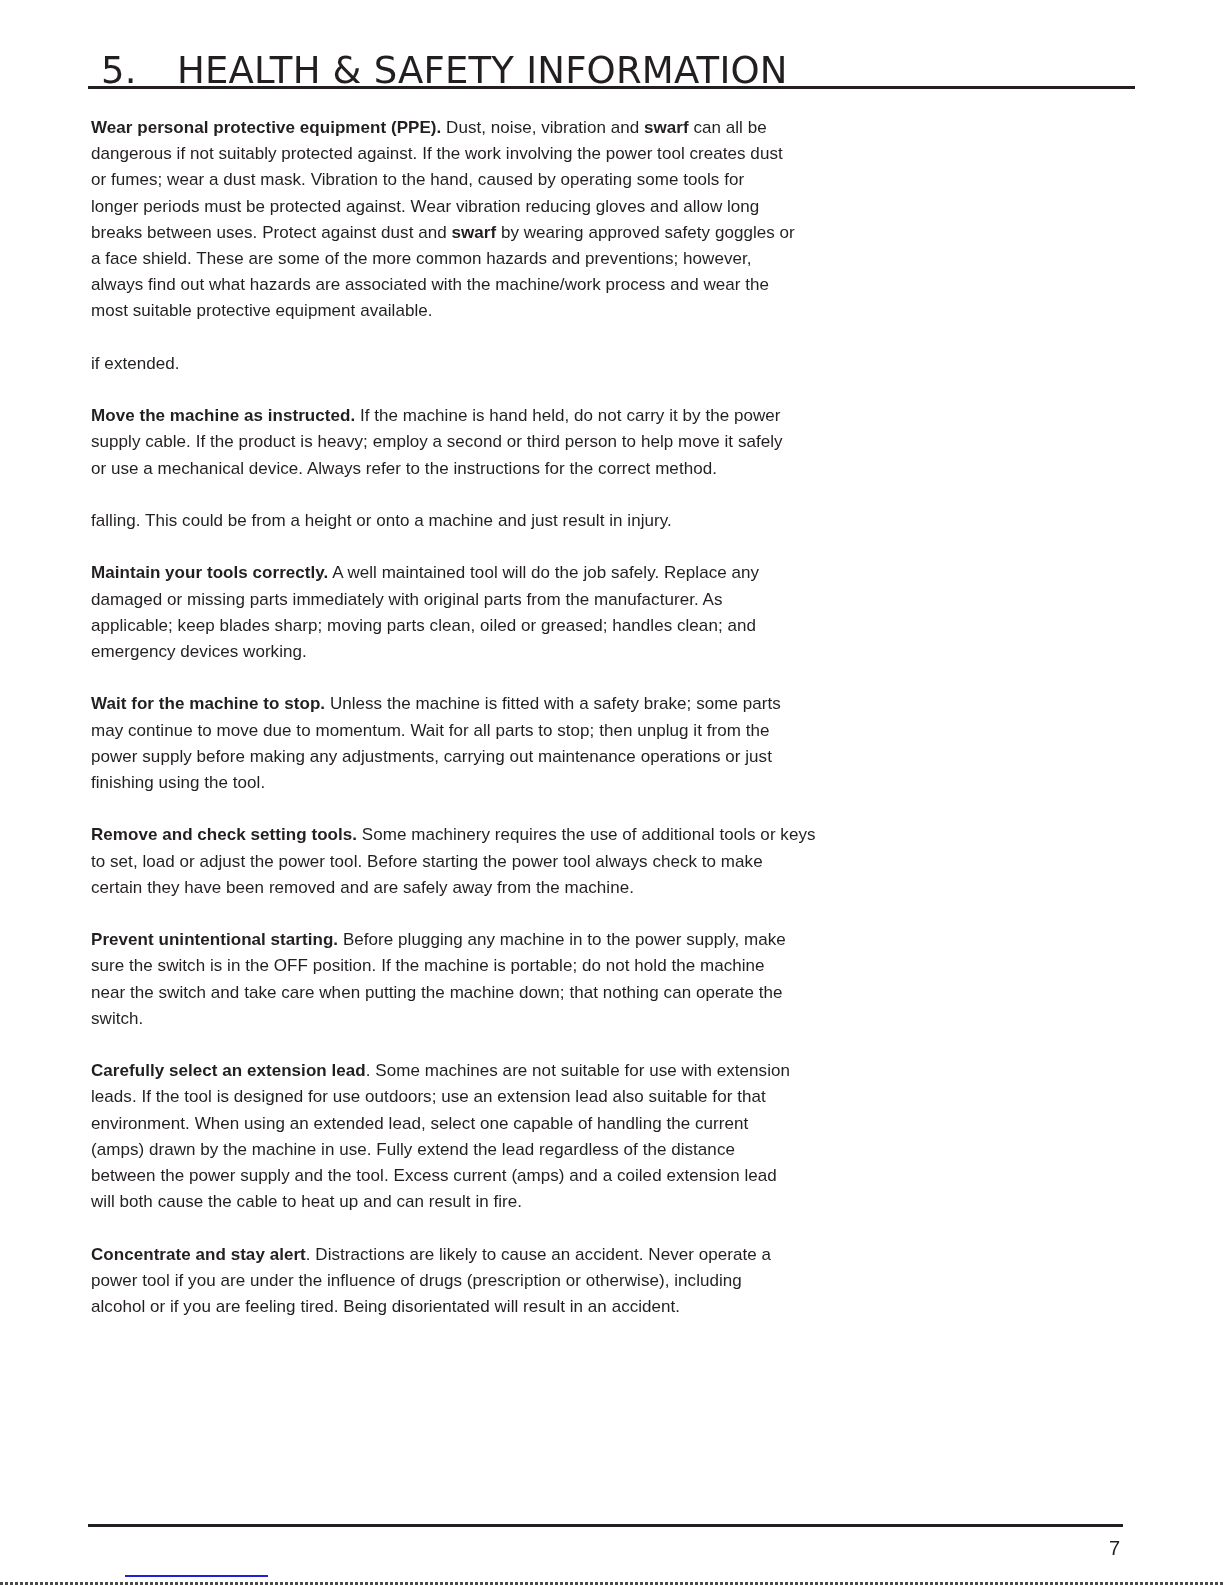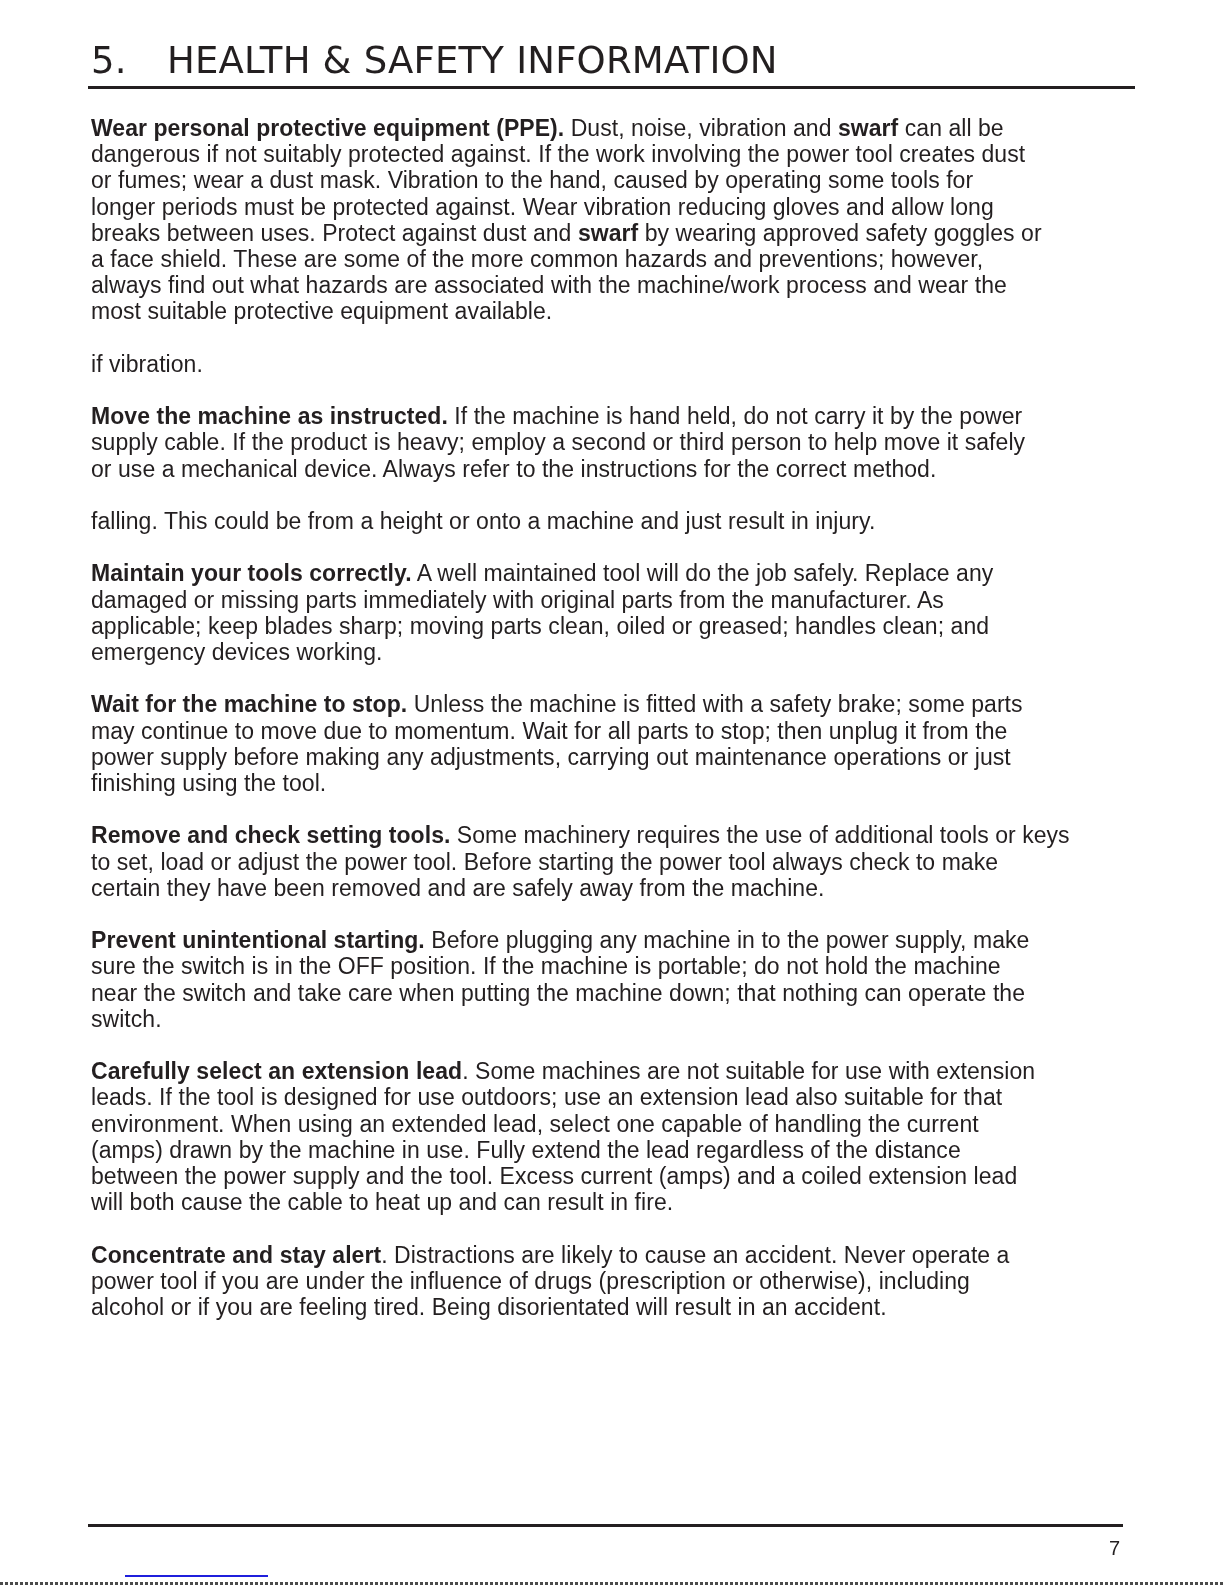--- a/index.html
+++ b/index.html
@@ -1,29 +1,29 @@
 <!DOCTYPE html>
 <html><head>
 <meta charset="utf-8">
 <style>
   html, body { margin: 0; padding: 0; }
   body {
     width: 1225px; height: 1585px; background: #ffffff; position: relative;
     font-family: "DejaVu Sans", "Liberation Sans", sans-serif; color: #231f20; overflow: hidden;
   }
   .page-title {
-    position: absolute; left: 89px; top: 34px; margin: 2px;
+    position: absolute; left: 89px; top: 34px; margin: 12px;
     font-family: "DejaVu Sans", sans-serif; font-weight: normal;
     font-size: 37px; letter-spacing: 0.2px; line-height: 50px; white-space: nowrap;
   }
   .page-title .num { display: inline-block; width: 76px; }
   .rule-top { position: absolute; left: 88px; top: 86px; width: 1047px; height: 3px; background: #231f20; }
   .content {
     position: absolute; left: 91px; top: 115px; width: 1050px;
-    font-family: "Liberation Sans", sans-serif; font-size: 23px; line-height: 26.2px;
+    font-family: "Liberation Sans", sans-serif; font-size: 17px; line-height: 26.2px;
     letter-spacing: 0.05px;
   }
   .para { margin: 0 0 26.2px 0; white-space: pre-line; }
   .para .line { display: block; white-space: nowrap; }
   .bold { font-weight: bold; }
   .rule-bottom { position: absolute; left: 88px; top: 1524px; width: 1035px; height: 3px; background: #231f20; }
   .page-number {
     position: absolute; right: 105px; top: 1536px; font-family: "Liberation Sans", sans-serif;
     font-size: 20px; line-height: 24px;
   }
@@ -34,21 +34,21 @@
   }
 </style>
 </head>
 <body>
 
 <h1 class="page-title"><span class="num">5.</span><span>HEALTH &amp; SAFETY INFORMATION</span></h1>
 <div class="rule-top"></div>
 
 <div class="content" id="content">
     <p class="para"><span class="line"><span class="bold">Wear personal protective equipment (PPE).</span><span>  Dust, noise, vibration and </span><span class="bold">swarf</span><span> can all be</span></span><span class="line"><span>dangerous if not suitably protected against. If the work involving the power tool creates dust</span></span><span class="line"><span>or fumes; wear a dust mask.  Vibration to the hand, caused by operating some tools for</span></span><span class="line"><span>longer periods must be protected against.  Wear vibration reducing gloves and allow long</span></span><span class="line"><span>breaks between uses.  Protect against dust and </span><span class="bold">swarf</span><span> by wearing approved safety goggles or</span></span><span class="line"><span>a face shield.  These are some of the more common hazards and preventions; however,</span></span><span class="line"><span>always find out what hazards are associated with the machine/work process and wear the</span></span><span class="line"><span>most suitable protective equipment available.</span></span></p>
-    <p class="para"><span class="line"><span>if vibration.</span></span></p>
+    <p class="para"><span class="line"><span>if extended.</span></span></p>
     <p class="para"><span class="line"><span class="bold">Move the machine as instructed.</span><span>  If the machine is hand held, do not carry it by the power</span></span><span class="line"><span>supply cable.  If the product is heavy; employ a second or third person to help move it safely</span></span><span class="line"><span>or use a mechanical device.  Always refer to the instructions for the correct method.</span></span></p>
     <p class="para"><span class="line"><span>falling.  This could be from a height or onto a machine and just result in injury.</span></span></p>
     <p class="para"><span class="line"><span class="bold">Maintain your tools correctly.</span><span>  A well maintained tool will do the job safely.  Replace any</span></span><span class="line"><span>damaged or missing parts immediately with original parts from the manufacturer.  As</span></span><span class="line"><span>applicable; keep blades sharp; moving parts clean, oiled or greased; handles clean; and</span></span><span class="line"><span>emergency devices working.</span></span></p>
     <p class="para"><span class="line"><span class="bold">Wait for the machine to stop.</span><span>  Unless the machine is fitted with a safety brake; some parts</span></span><span class="line"><span>may continue to move due to momentum.  Wait for all parts to stop; then unplug it from the</span></span><span class="line"><span>power supply before making any adjustments, carrying out maintenance operations or just</span></span><span class="line"><span>finishing using the tool.</span></span></p>
     <p class="para"><span class="line"><span class="bold">Remove and check setting tools.</span><span>  Some machinery requires the use of additional tools or keys</span></span><span class="line"><span>to set, load or adjust the power tool.  Before starting the power tool always check to make</span></span><span class="line"><span>certain they have been removed and are safely away from the machine.</span></span></p>
     <p class="para"><span class="line"><span class="bold">Prevent unintentional starting.</span><span>  Before plugging any machine in to the power supply, make</span></span><span class="line"><span>sure the switch is in the OFF position.  If the machine is portable; do not hold the machine</span></span><span class="line"><span>near the switch and take care when putting the machine down; that nothing can operate the</span></span><span class="line"><span>switch.</span></span></p>
     <p class="para"><span class="line"><span class="bold">Carefully select an extension lead</span><span>.  Some machines are not suitable for use with extension</span></span><span class="line"><span>leads.  If the tool is designed for use outdoors; use an extension lead also suitable for that</span></span><span class="line"><span>environment.  When using an extended lead, select one capable of handling the current</span></span><span class="line"><span>(amps) drawn by the machine in use.  Fully extend the lead regardless of the distance</span></span><span class="line"><span>between the power supply and the tool.  Excess current (amps) and a coiled extension lead</span></span><span class="line"><span>will both cause the cable to heat up and can result in fire.</span></span></p>
     <p class="para"><span class="line"><span class="bold">Concentrate and stay alert</span><span>.  Distractions are likely to cause an accident.  Never operate a</span></span><span class="line"><span>power tool if you are under the influence of drugs (prescription or otherwise), including</span></span><span class="line"><span>alcohol or if you are feeling tired.  Being disorientated will result in an accident.</span></span></p>
   </div>
 

